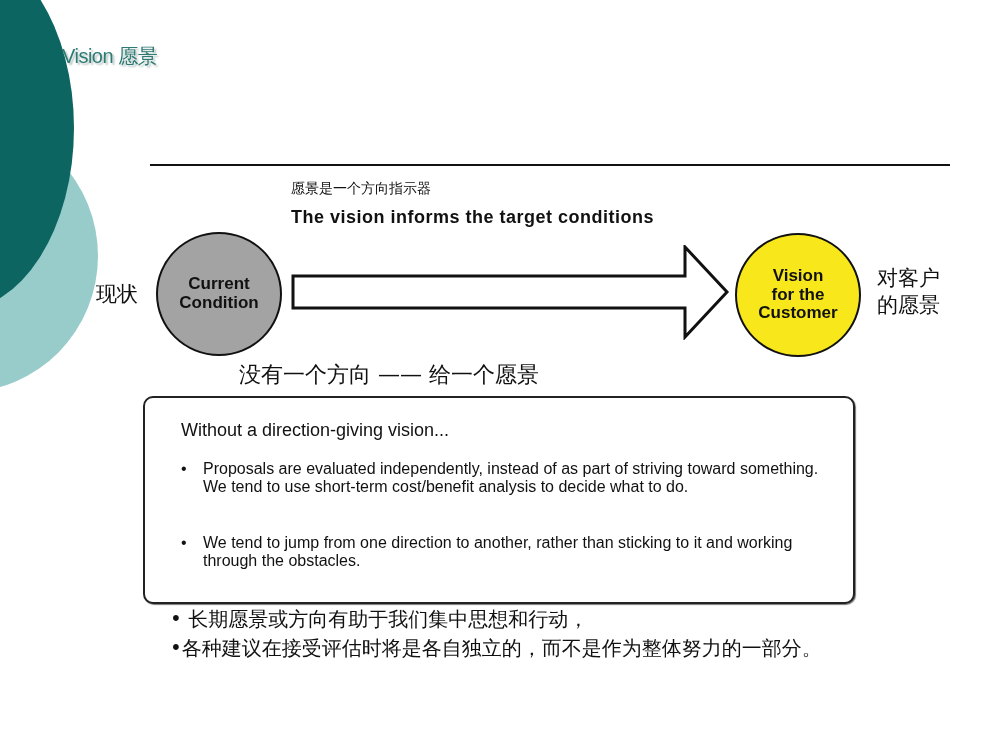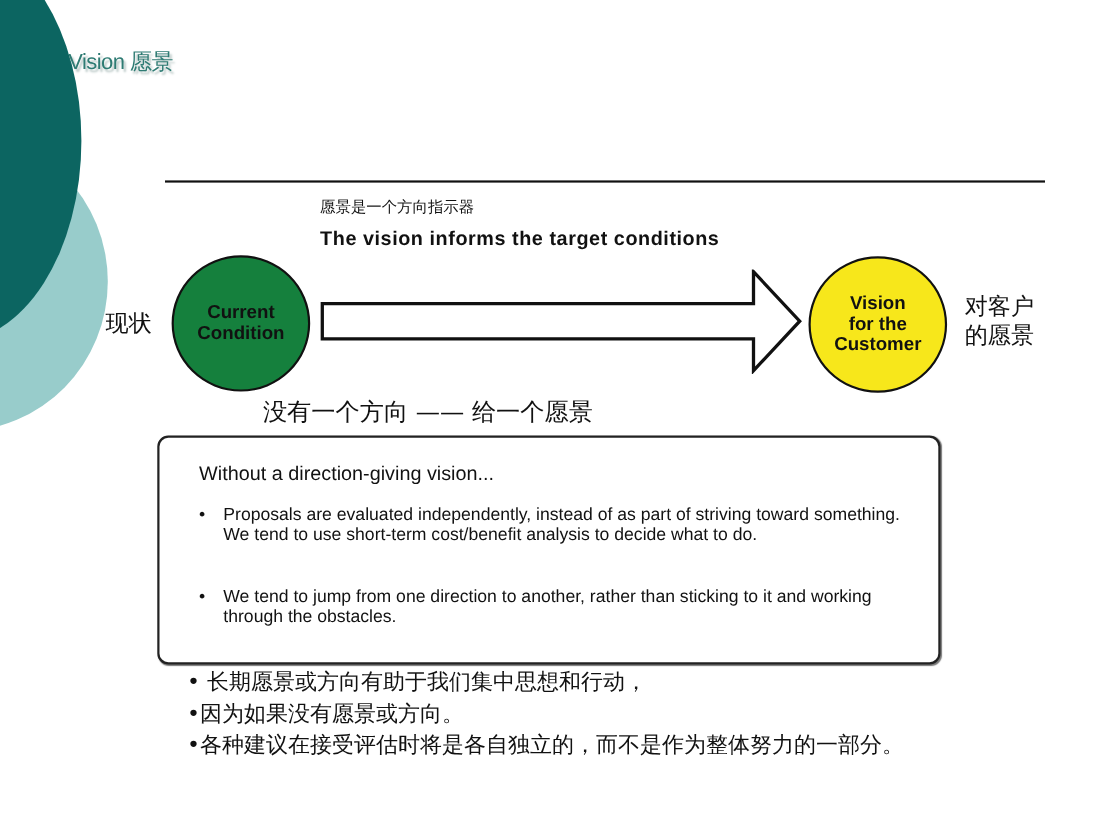--- a/index.html
+++ b/index.html
@@ -18,21 +18,21 @@
   #rule { position: absolute; left: 150px; top: 164px; width: 800px; height: 2px; background: #111; }
   .cn { font-family: "DejaVu Serif", "Liberation Serif", serif; color: #111; }
   #arrow-cn { position: absolute; left: 291px; top: 180px; font-size: 14px; }
   #arrow-en { position: absolute; left: 291px; top: 207px; font-size: 18px; font-weight: bold; letter-spacing: 0.5px; color: #111; }
   #arrow-svg { position: absolute; left: 290px; top: 245px; }
   .node {
     position: absolute; border-radius: 50%; border: 2px solid #111;
     display: flex; align-items: center; justify-content: center; text-align: center;
     font-weight: bold; color: #111; line-height: 1.1;
   }
-  #node-current { left: 156px; top: 232px; width: 122px; height: 120px; background: #15803d; font-size: 17px; }
+  #node-current { left: 156px; top: 232px; width: 122px; height: 120px; background: #a3a3a3; font-size: 17px; }
   #node-vision { left: 735px; top: 233px; width: 122px; height: 120px; background: #f7e71b; font-size: 17px; text-align: center; }
   #label-left { position: absolute; left: 96px; top: 280px; font-size: 21px; }
   #label-right { position: absolute; left: 877px; top: 265px; font-size: 21px; line-height: 1.3; }
   #caption-mid { position: absolute; left: 195px; top: 360px; font-size: 22px; margin-left: 44px; }
   #box {
     position: absolute; left: 143px; top: 396px; width: 708px; height: 204px;
     border: 2px solid #222; border-radius: 10px; background: #fff;
     box-shadow: 1px 1px 1px #777;
   }
   #box-heading { position: absolute; left: 36px; top: 22px; font-size: 18px; color: #111; }
@@ -89,15 +89,14 @@
     <span class="txt">Proposals are evaluated independently, instead of as part of striving toward something.  We tend to use short-term cost/benefit analysis to decide what to do.</span>
   </div>
   <div class="box-bullet" style="top:136px;">
     <span class="dot">•</span>
     <span class="txt">We tend to jump from one direction to another, rather than sticking to it and working through the obstacles.</span>
   </div>
 </div>
 
 <div id="bullets-cn" class="cn">
   <div>• 长期愿景或方向有助于我们集中思想和行动，</div>
-  <div>•因为如果没有愿景或方向。</div>
   <div>•各种建议在接受评估时将是各自独立的，而不是作为整体努力的一部分。</div>
 </div>
 
 </body></html>

